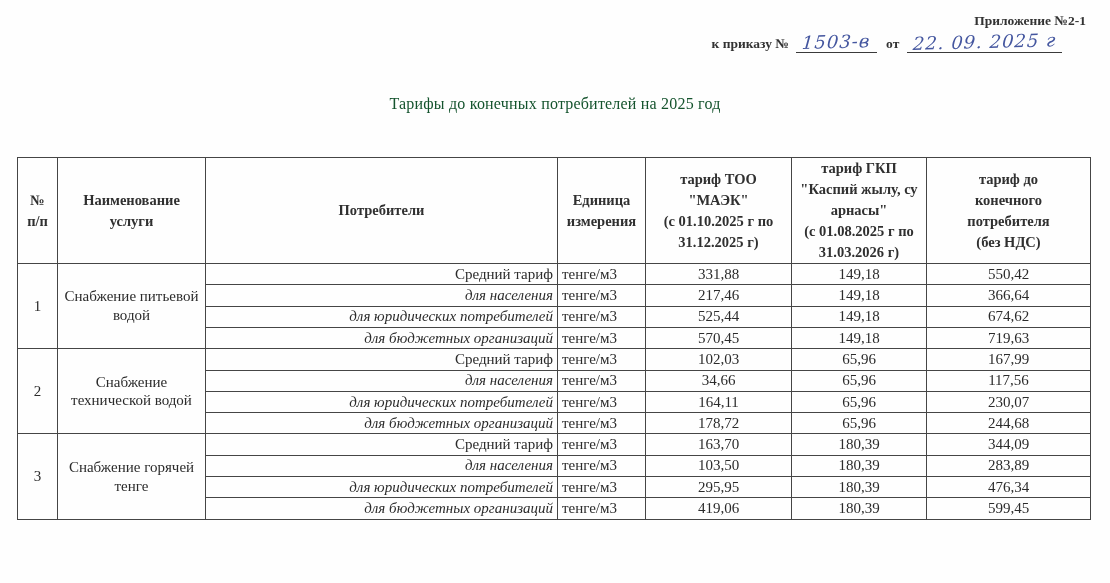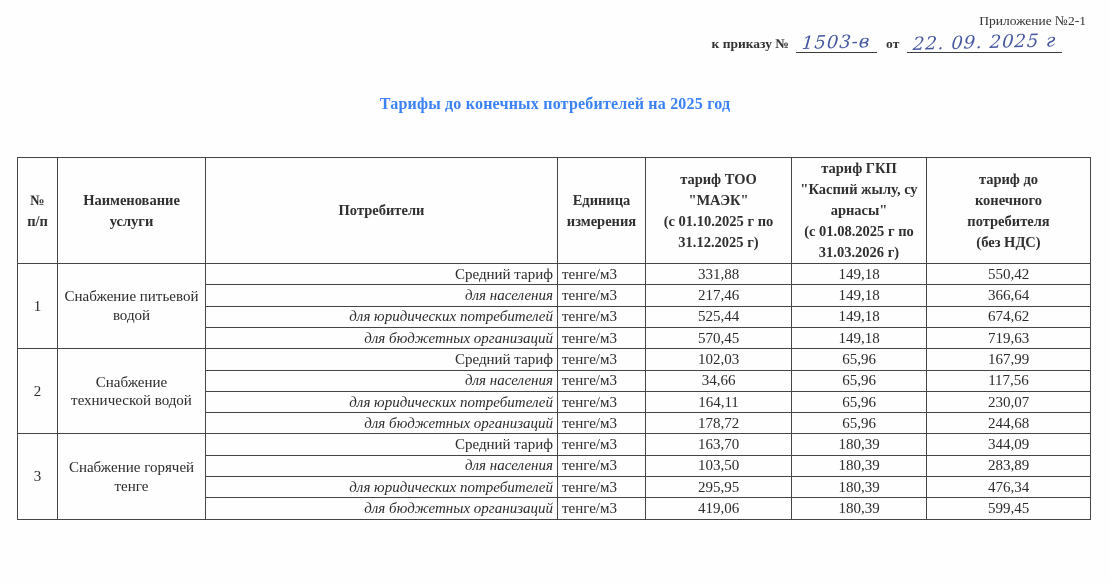--- a/index.html
+++ b/index.html
@@ -11,21 +11,21 @@
     color: #2b2b2b;
   }
   .page {
     position: relative;
     width: 1110px; height: 583px;
     background: #fefefe;
     overflow: hidden;
   }
   .appendix {
     position: absolute; top: 13px; right: 24px;
-    font-weight: normal; font-size: 13.5px; color: #333;
+    font-weight: bold; font-size: 13.5px; color: #333;
   }
   .order-line {
     position: absolute; top: 33px; right: 48px;
     font-weight: bold; font-size: 13.5px; color: #333;
     white-space: nowrap;
   }
   .hand {
     display: inline-block;
     font-family: "DejaVu Serif", serif;
     font-style: italic;
@@ -42,21 +42,21 @@
     margin: 0 6px 0 4px;
     padding: 0 6px 1px 6px;
     min-width: 72px;
     vertical-align: baseline;
     line-height: 1;
   }
   .u-line.wide { min-width: 118px; margin-right: 0; }
   .doc-title {
     position: absolute; top: 95px; left: 0; width: 100%;
     text-align: center;
-    font-weight: bold; font-size: 16px; color: #3b82f6;
+    font-weight: normal; font-size: 16px; color: #14532d;
     letter-spacing: 0.2px;
   }
   table.tariff {
     position: absolute; top: 157px; left: 17px;
     width: 1073px;
     border-collapse: collapse;
     table-layout: fixed;
     font-size: 15px;
     color: #2b2b2b;
   }

